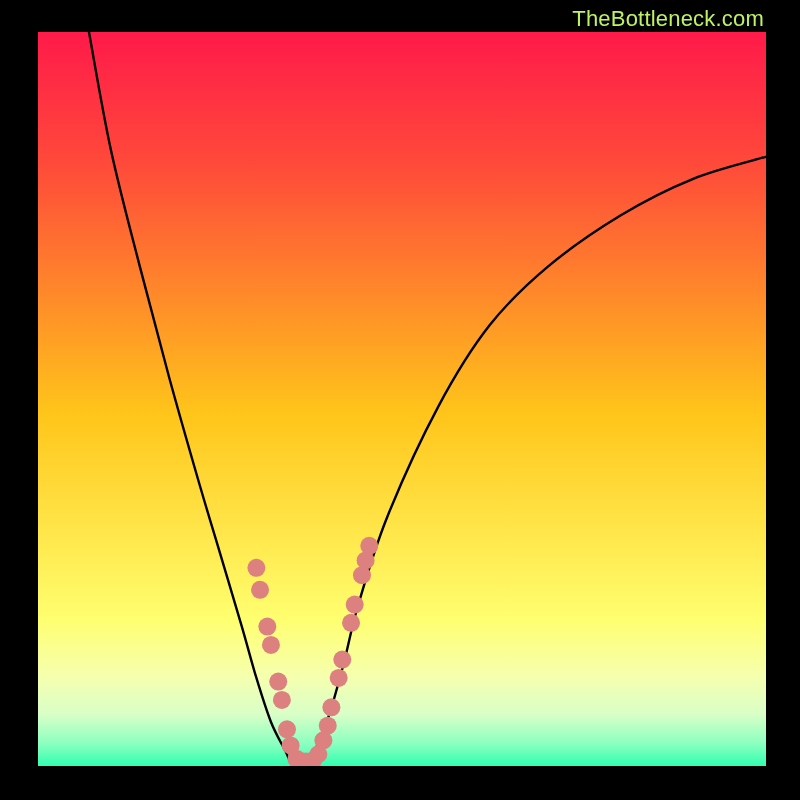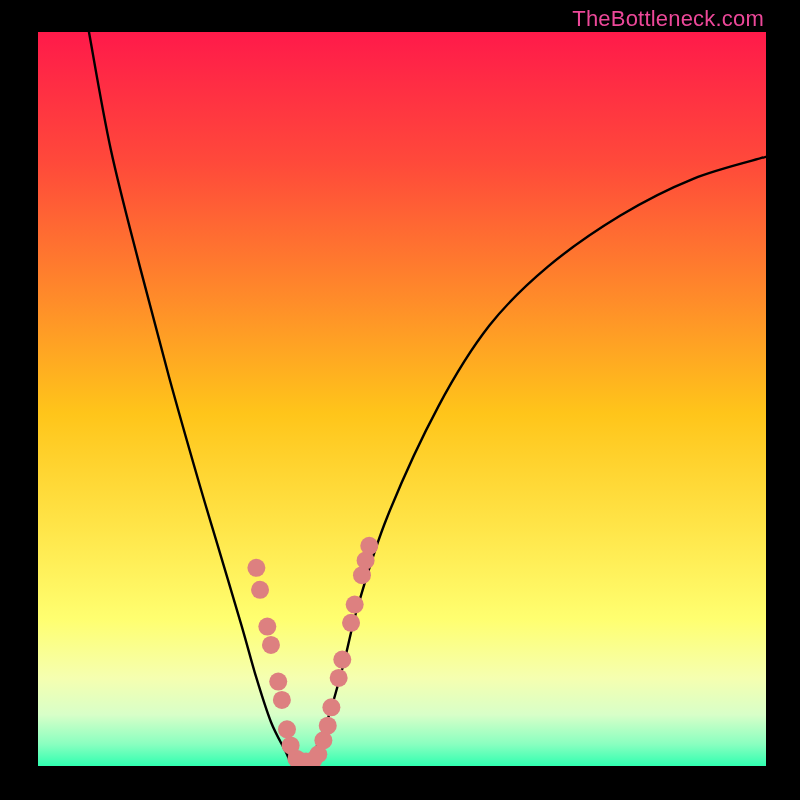--- a/index.html
+++ b/index.html
@@ -34,21 +34,21 @@
     width: 728px;
     height: 734px;
   }
   .watermark {
     position: absolute;
     top: 6px;
     right: 36px;
     font-family: Arial, Helvetica, sans-serif;
     font-size: 22px;
     font-weight: 500;
-    color: #ec4899;
+    color: #bef264;
     letter-spacing: 0.2px;
   }
 </style>
 </head>
 <body>
 
 <div class="frame">
   <div class="plot-area">
     <svg class="gradient" viewBox="0 0 728 734" preserveAspectRatio="none">
       <defs>

